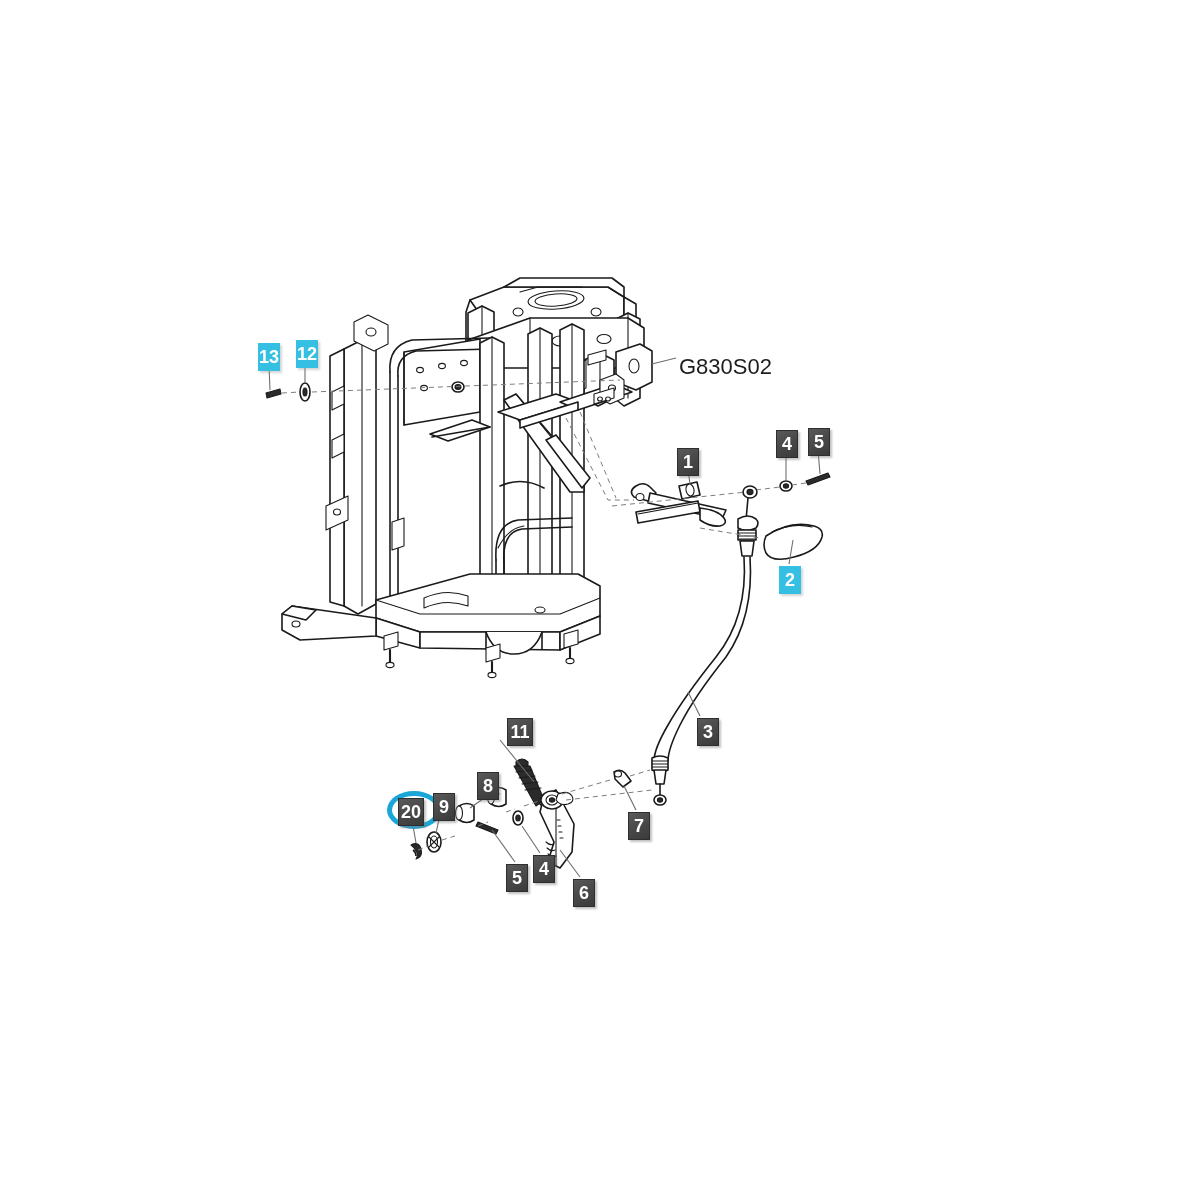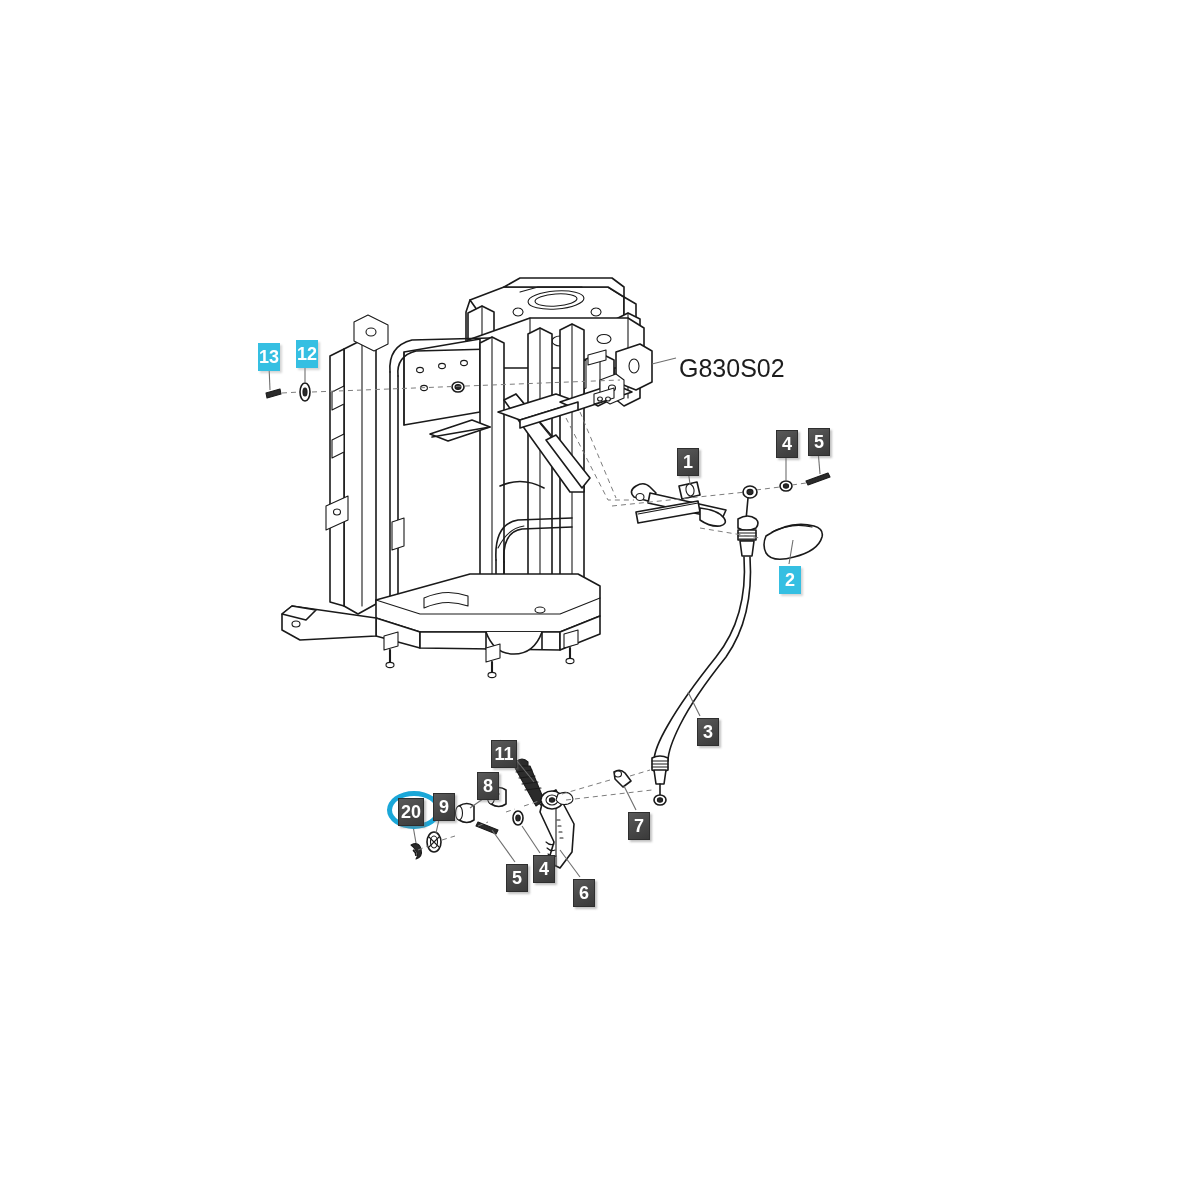--- a/index.html
+++ b/index.html
@@ -53,21 +53,21 @@
     background: #35bfe2;
     border: 1px solid #35bfe2;
     box-shadow: 2px 2px 2px rgba(150,150,150,0.40);
   }
   .badge.wide {
     width: 26px;
   }
   .ref-label {
     position: absolute;
     font-family: "Liberation Sans", sans-serif;
-    font-size: 25px;
+    font-size: 22px;
     color: #1d1d1d;
     white-space: nowrap;
     user-select: none;
   }
   .hl-ring {
     position: absolute;
     border: 5px solid #1aa7d8;
     border-radius: 50%;
     box-sizing: border-box;
     pointer-events: none;
@@ -374,21 +374,21 @@
 
   <div class="hl-ring" style="left:387px; top:791px; width:54px; height:38px;"></div>
 
   <div class="badge cyan" style="left:258px; top:343px;">13</div>
   <div class="badge cyan" style="left:296px; top:340px;">12</div>
   <div class="badge dark" style="left:677px; top:448px;">1</div>
   <div class="badge dark" style="left:776px; top:430px;">4</div>
   <div class="badge dark" style="left:808px; top:428px;">5</div>
   <div class="badge cyan" style="left:779px; top:566px;">2</div>
   <div class="badge dark" style="left:697px; top:718px;">3</div>
-  <div class="badge dark wide" style="left:491px; top:718px;margin-top:22px;">11</div>
+  <div class="badge dark wide" style="left:507px; top:718px;">11</div>
   <div class="badge dark" style="left:477px; top:772px;">8</div>
   <div class="badge dark" style="left:433px; top:793px;">9</div>
   <div class="badge dark wide" style="left:398px; top:798px;">20</div>
   <div class="badge dark" style="left:628px; top:812px;">7</div>
   <div class="badge dark" style="left:506px; top:864px;">5</div>
   <div class="badge dark" style="left:533px; top:855px;">4</div>
   <div class="badge dark" style="left:573px; top:879px;">6</div>
 
 </div>
 

